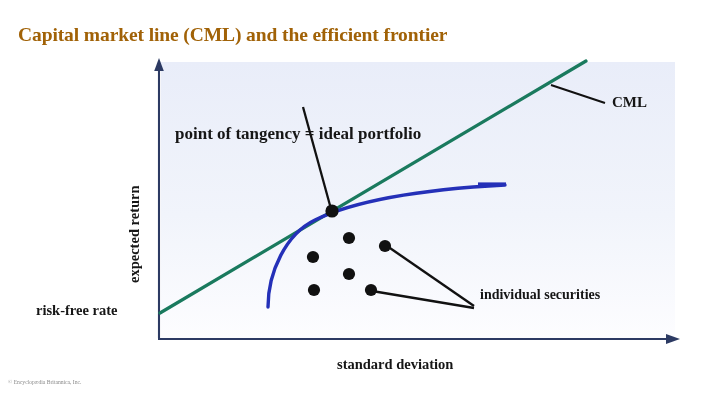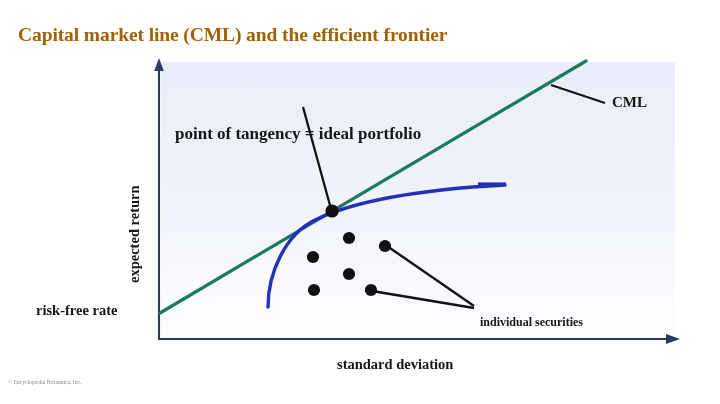--- a/index.html
+++ b/index.html
@@ -54,22 +54,22 @@
     top: 95px;
     font-size: 15px;
   }
   #label-efficient-frontier {
     left: 510px;
     top: 176px;
     font-size: 14.5px;
   }
   #label-individual-securities {
     left: 480px;
-    top: 316px;
-    font-size: 12px;
+    top: 288px;
+    font-size: 14px;
   }
   #label-risk-free-rate {
     left: 36px;
     top: 303px;
     font-size: 14.5px;
   }
   #label-xaxis {
     left: 337px;
     top: 357px;
     font-size: 14.5px;

